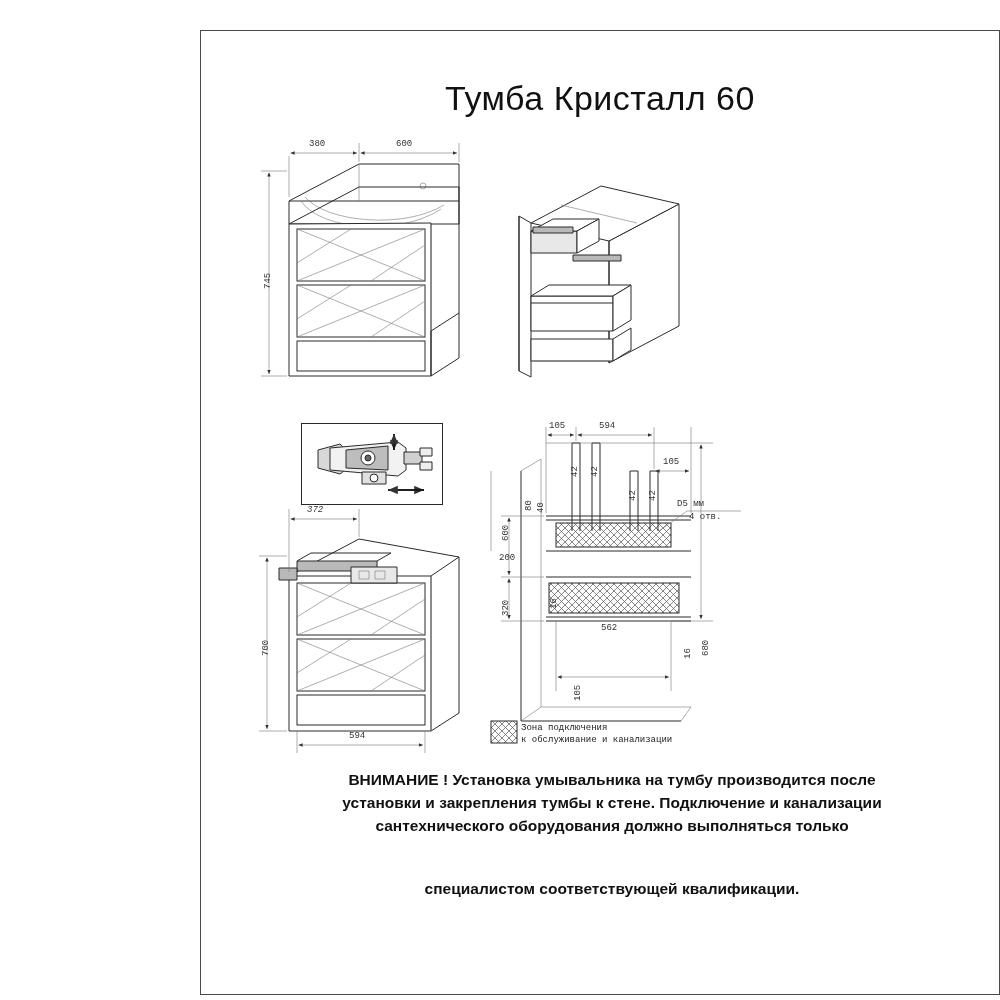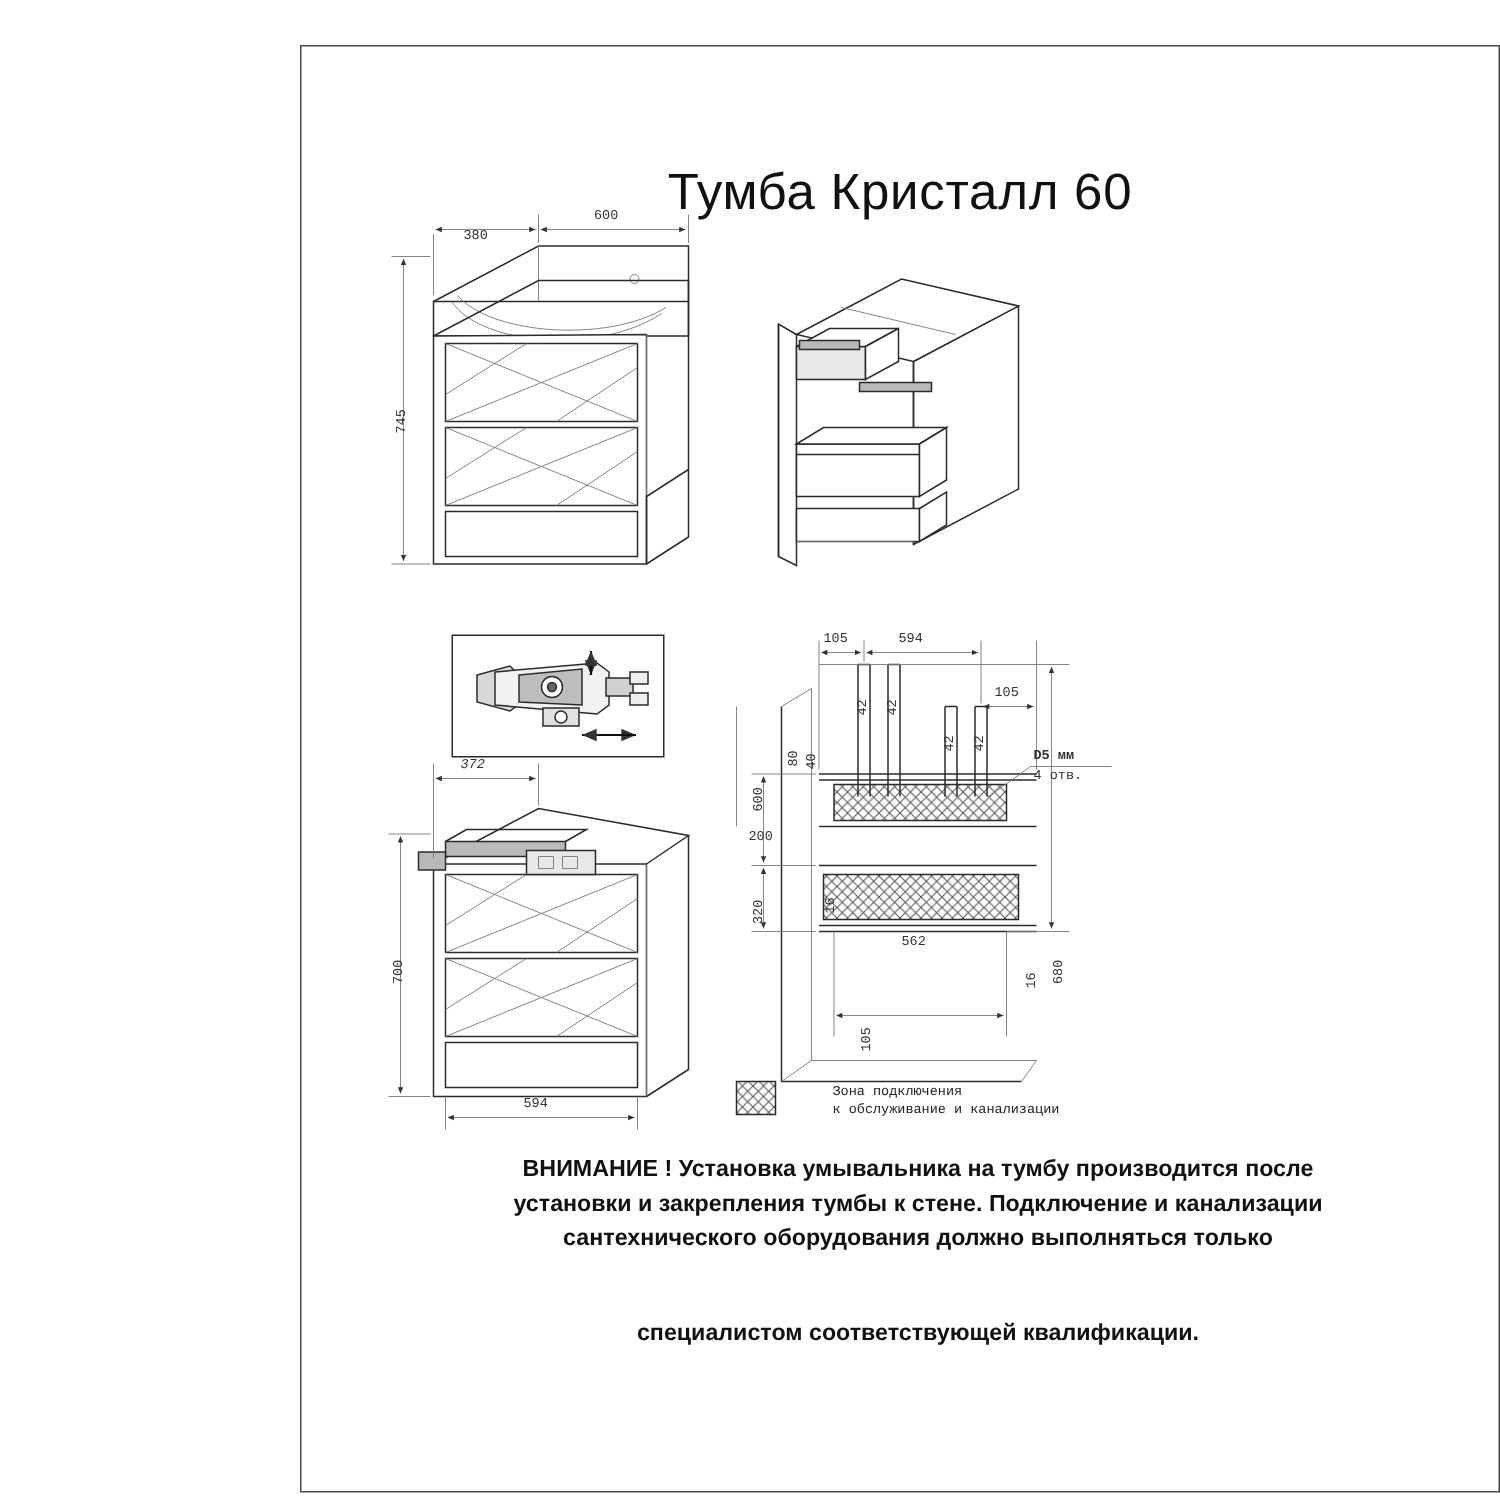--- a/index.html
+++ b/index.html
@@ -3,34 +3,34 @@
 <meta charset="utf-8">
 <style>
   html,body{margin:0;padding:0;background:#ffffff;}
   body{width:1000px;height:1000px;font-family:"Liberation Sans",sans-serif;color:#1a1a1a;}
   #sheet{
     position:absolute;left:200px;top:30px;width:800px;height:965px;
     border:1px solid #4a4a4a;background:#fff;box-sizing:border-box;overflow:hidden;
   }
   #title{
     position:absolute;left:0;top:48px;width:100%;text-align:center;
-    font-size:34px;font-weight:400;letter-spacing:0.5px;color:#111;margin-top:30px;
+    font-size:34px;font-weight:400;letter-spacing:0.5px;color:#111;
   }
   .dim{
     position:absolute;font-family:"Liberation Mono",monospace;
     font-size:9px;color:#333;white-space:nowrap;
   }
   .dimv{transform-origin:left top;transform:rotate(-90deg);}
   .note{
     position:absolute;left:12px;width:100%;text-align:center;
     font-size:15.5px;font-weight:bold;line-height:1.45;color:#111;
   }
   .legend{
     position:absolute;font-family:"Liberation Mono",monospace;font-size:9px;
-    color:#222;line-height:1.35;white-space:nowrap;margin-left:34px;
+    color:#222;line-height:1.35;white-space:nowrap;
   }
   svg{position:absolute;left:0;top:0;overflow:visible;}
   .ln{stroke:#2b2b2b;stroke-width:1;fill:none;}
   .lnf{stroke:#2b2b2b;stroke-width:1;fill:#ffffff;}
   .thin{stroke:#777;stroke-width:0.6;fill:none;}
   .fillgrey{fill:#e8e8e8;stroke:#2b2b2b;stroke-width:1;}
   .filldark{fill:#b9b9b9;stroke:#2b2b2b;stroke-width:1;}
   .hatchbox{fill:url(#hatch);stroke:#2b2b2b;stroke-width:1;}
 </style>
 </head>
@@ -226,21 +226,21 @@
       </g>
       <g stroke="#111" stroke-width="1.4" fill="none">
         <path d="M92,10 L92,26" marker-end="url(#ar)"></path>
         <path d="M92,26 L92,10" marker-end="url(#ar)"></path>
         <path d="M86,66 L122,66" marker-end="url(#ar)"></path>
         <path d="M122,66 L86,66" marker-end="url(#ar)"></path>
       </g>
     </svg>
   </div>
 
-  <div class="dim" style="left:108px;top:108px;margin-top:13px;">380</div>
+  <div class="dim" style="left:108px;top:108px;">380</div>
   <div class="dim" style="left:195px;top:108px;">600</div>
   <div class="dim dimv" style="left:62px;top:258px;">745</div>
 
   <div class="dim" style="left:106px;top:474px;font-style:italic;">372</div>
   <div class="dim dimv" style="left:60px;top:625px;">700</div>
   <div class="dim" style="left:148px;top:700px;">594</div>
 
   <div class="dim" style="left:348px;top:390px;">105</div>
   <div class="dim" style="left:398px;top:390px;">594</div>
   <div class="dim" style="left:462px;top:426px;">105</div>
@@ -256,21 +256,21 @@
   <div class="dim dimv" style="left:300px;top:510px;">600</div>
   <div class="dim" style="left:298px;top:522px;">200</div>
   <div class="dim dimv" style="left:300px;top:585px;">320</div>
 
   <div class="dim dimv" style="left:348px;top:578px;">16</div>
   <div class="dim dimv" style="left:482px;top:628px;">16</div>
   <div class="dim" style="left:400px;top:592px;">562</div>
   <div class="dim dimv" style="left:500px;top:625px;">680</div>
   <div class="dim dimv" style="left:372px;top:670px;">105</div>
 
-  <div class="dim" style="left:488px;top:468px;font-weight:bold;">D5 мм</div>
+  <div class="dim" style="left:476px;top:468px;">D5 мм</div>
   <div class="dim" style="left:488px;top:481px;">4 отв.</div>
 
   <div class="legend" style="left:320px;top:691px;">Зона подключения</div>
   <div class="legend" style="left:320px;top:703px;">к обслуживание и канализации</div>
 
   <div class="note" style="top:738px;">ВНИМАНИЕ ! Установка умывальника на тумбу производится после</div>
   <div class="note" style="top:761px;">установки и закрепления тумбы к стене. Подключение и канализации</div>
   <div class="note" style="top:784px;">сантехнического оборудования должно выполняться только</div>
   <div class="note" style="top:807px;margin-top:40px;">специалистом соответствующей квалификации.</div>
 

